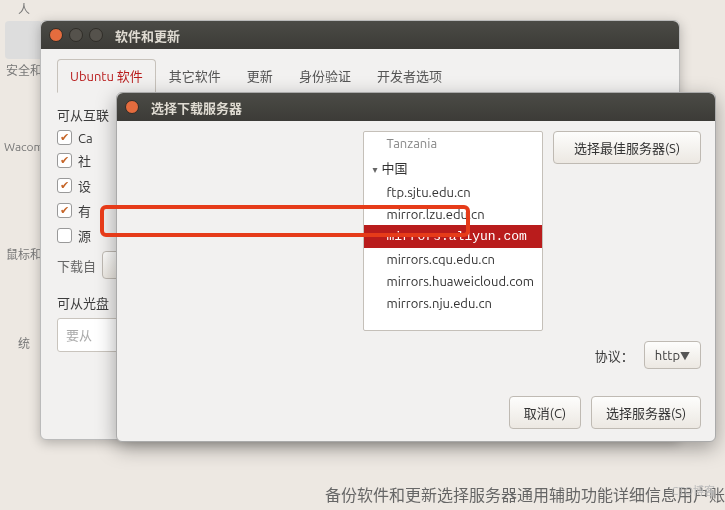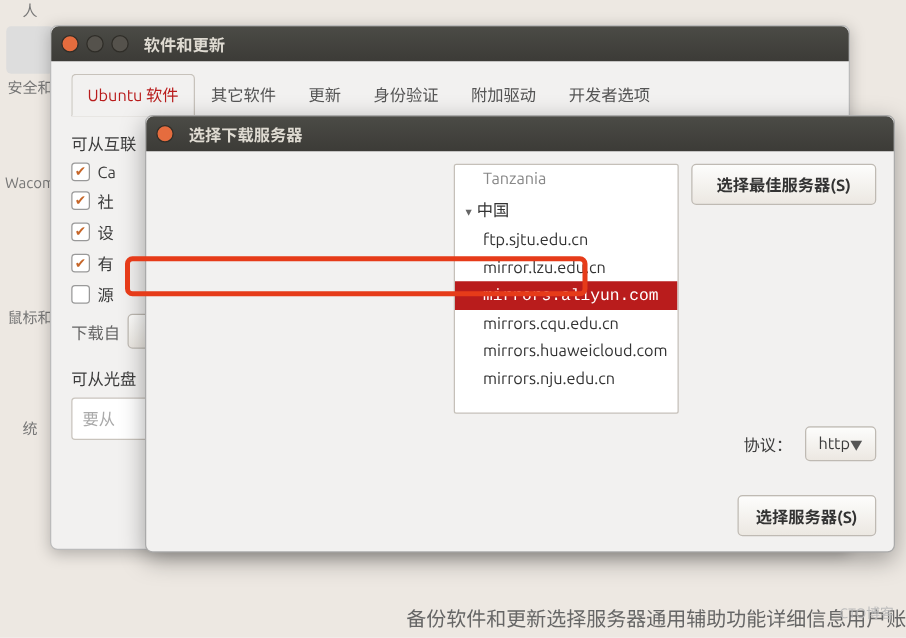--- a/index.html
+++ b/index.html
@@ -21,21 +21,21 @@
   .tab { padding: 6px 12px; border: 1px solid transparent; color: #555; cursor: pointer; }
   .tab.active { background: #f2f1f0; border: 1px solid #c7c2bb; border-bottom: 1px solid #f2f1f0; border-radius: 4px 4px 0 0; margin-bottom: -1px; color: #b91c1c; }
   .section { margin-top: 12px; }
   .row { display: flex; align-items: center; margin: 6px 0; gap: 6px; }
   .cb { width: 15px; height: 15px; border: 1px solid #999; border-radius: 3px; background: #fff; display: inline-flex; align-items: center; justify-content: center; font-size: 11px; color: #c66629; }
   .gray { color: #666; }
   .combo { flex: 1; height: 28px; border: 1px solid #bfbab3; border-radius: 4px; background: linear-gradient(#fdfdfc,#ece8e2); display: flex; align-items: center; justify-content: flex-end; padding: 0 8px; }
   .combo .arrow { font-size: 10px; color: #555; }
   .inputish { flex: 1; height: 34px; border: 1px solid #c9c4bd; background: #fff; border-radius: 3px; padding: 6px 8px; color: #aaa; }
   .footer { position: absolute; right: 14px; bottom: 10px; display: flex; gap: 8px; }
-  .btn { padding: 6px 14px; border: 1px solid #bfbab3; border-radius: 4px; background: linear-gradient(#fdfdfc,#ece8e2); color: #333; cursor: pointer; font-weight: bold; }
+  .btn { padding: 6px 14px; border: 1px solid #bfbab3; border-radius: 4px; background: linear-gradient(#fdfdfc,#ece8e2); color: #333; cursor: pointer; }
 
   
   .win2 { position: absolute; left: 116px; top: 92px; width: 600px; height: 350px; background: #f2f1f0; border: 1px solid #aaa; border-radius: 6px; box-shadow: 0 6px 20px rgba(0,0,0,.35); }
   .win2 .wbody { padding: 10px 14px 12px 14px; height: calc(100% - 28px); display: flex; flex-direction: column; align-items: flex-end; }
   .listwrap { display: flex; gap: 10px; }
   .listbox { flex: 1; height: 200px; background: #fff; border: 1px solid #c5c0b9; border-radius: 2px; overflow: hidden; position: relative; }
   .li { padding: 4px 8px 4px 22px; font-size: 13px; color: #333; white-space: nowrap; cursor: pointer; }
   .li.group { padding-left: 8px; color: #333; }
   .li.group::before { content: "▾"; font-size: 10px; margin-right: 4px; color: #666; }
   .li.cut { color: #888; }
@@ -77,21 +77,20 @@
     <span class="wbtn"></span>
     <span class="wbtn"></span>
     <span style="margin-left:6px">软件和更新</span>
   </div>
   <div class="wbody">
     <div class="tabs">
       <div class="tab active">Ubuntu 软件</div>
       <div class="tab">其它软件</div>
       <div class="tab">更新</div>
       <div class="tab">身份验证</div>
-      <div class="tab">附加驱动</div>
       <div class="tab">开发者选项</div>
     </div>
     <div class="section">
       <div>可从互联</div>
       <div class="row">
           <span class="cb">✔</span>
           <span>Ca</span>
         </div>
       <div class="row">
           <span class="cb">✔</span>
@@ -153,20 +152,21 @@
       </div>
     </div>
     <div class="protorow">
       <span>协议：</span>
       <div class="combo">
         <span>http</span>
         <span class="arrow">▼</span>
       </div>
     </div>
     <div class="dfooter">
+      <div class="btn">取消(C)</div>
       <div class="btn">选择服务器(S)</div>
     </div>
   </div>
 </div>
 
 <div class="hl" style="left:100px; top:205px; width:370px; height:32px;"></div>
 
 <div class="watermark">CTO博客</div>
 
 </body></html>

